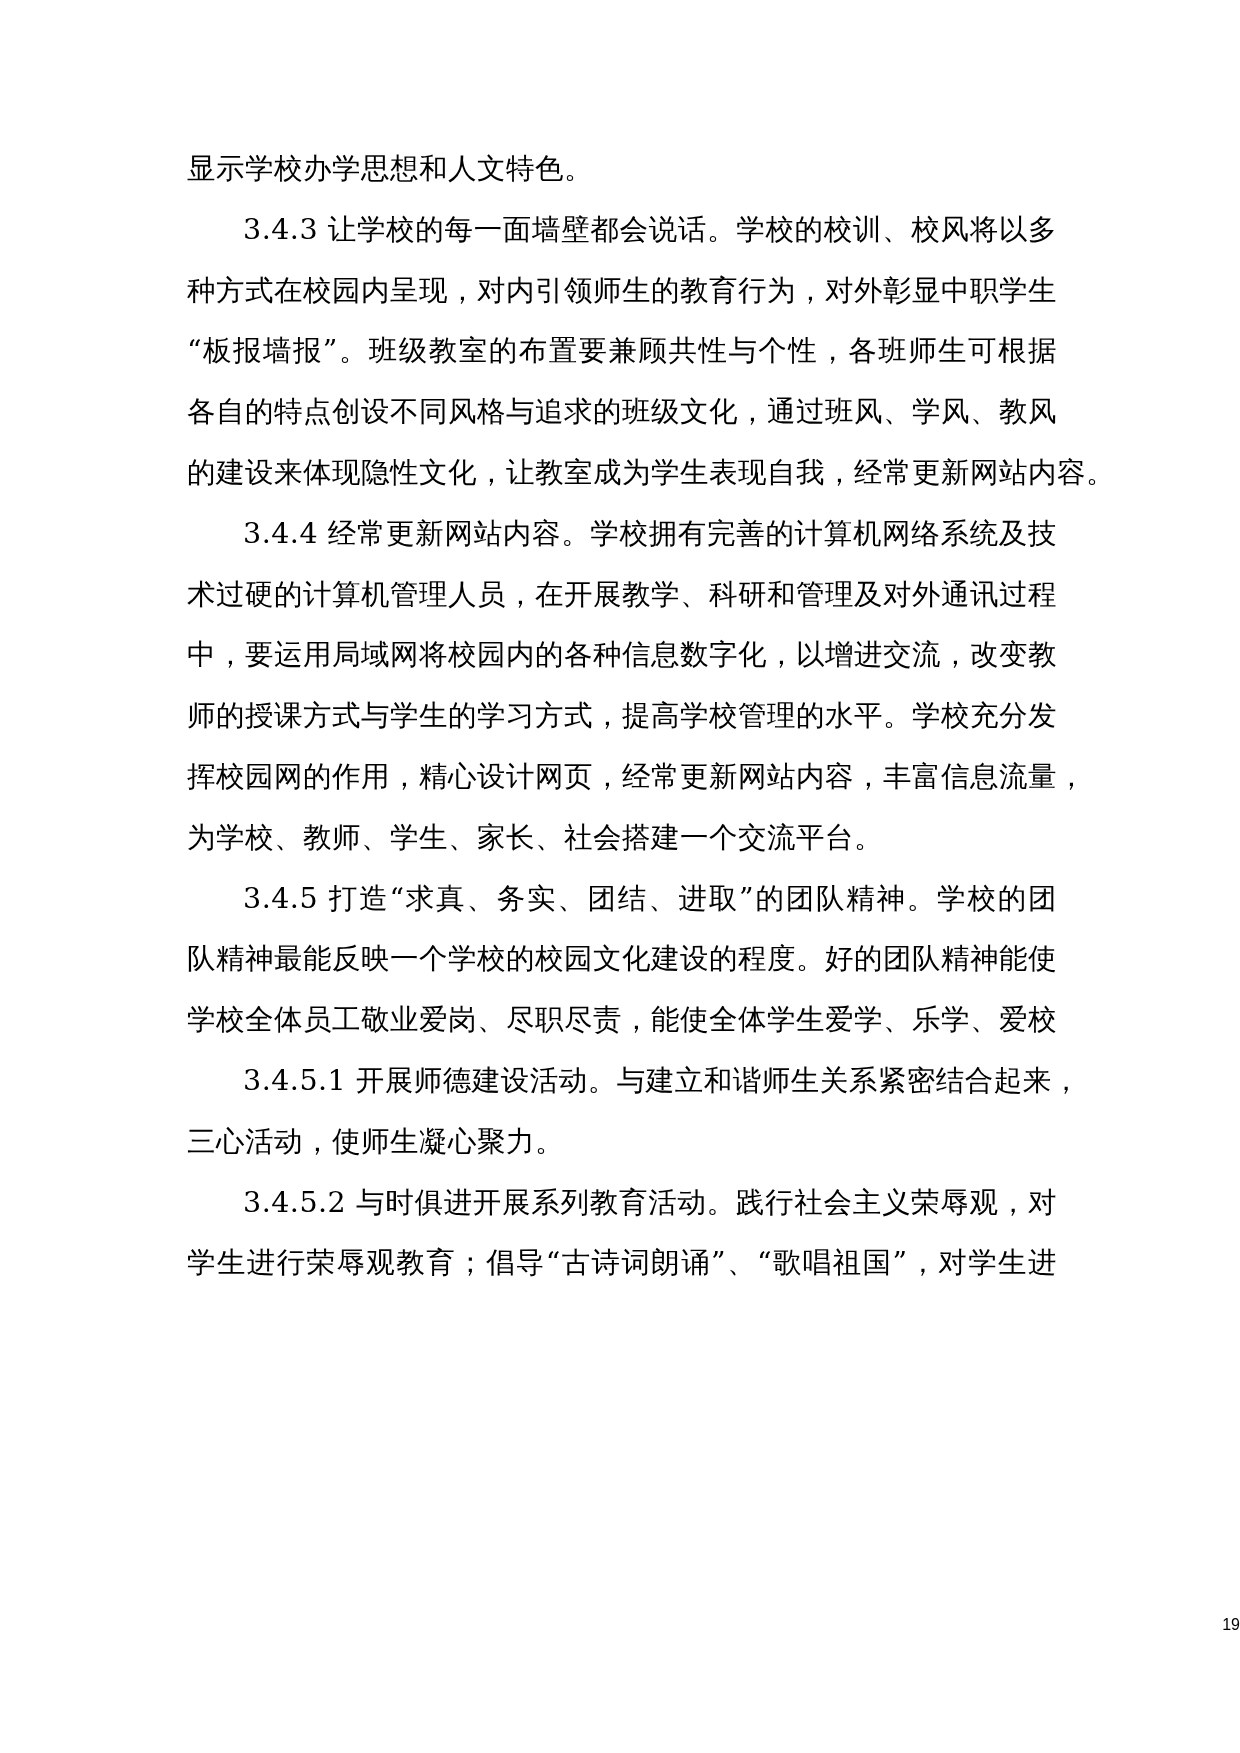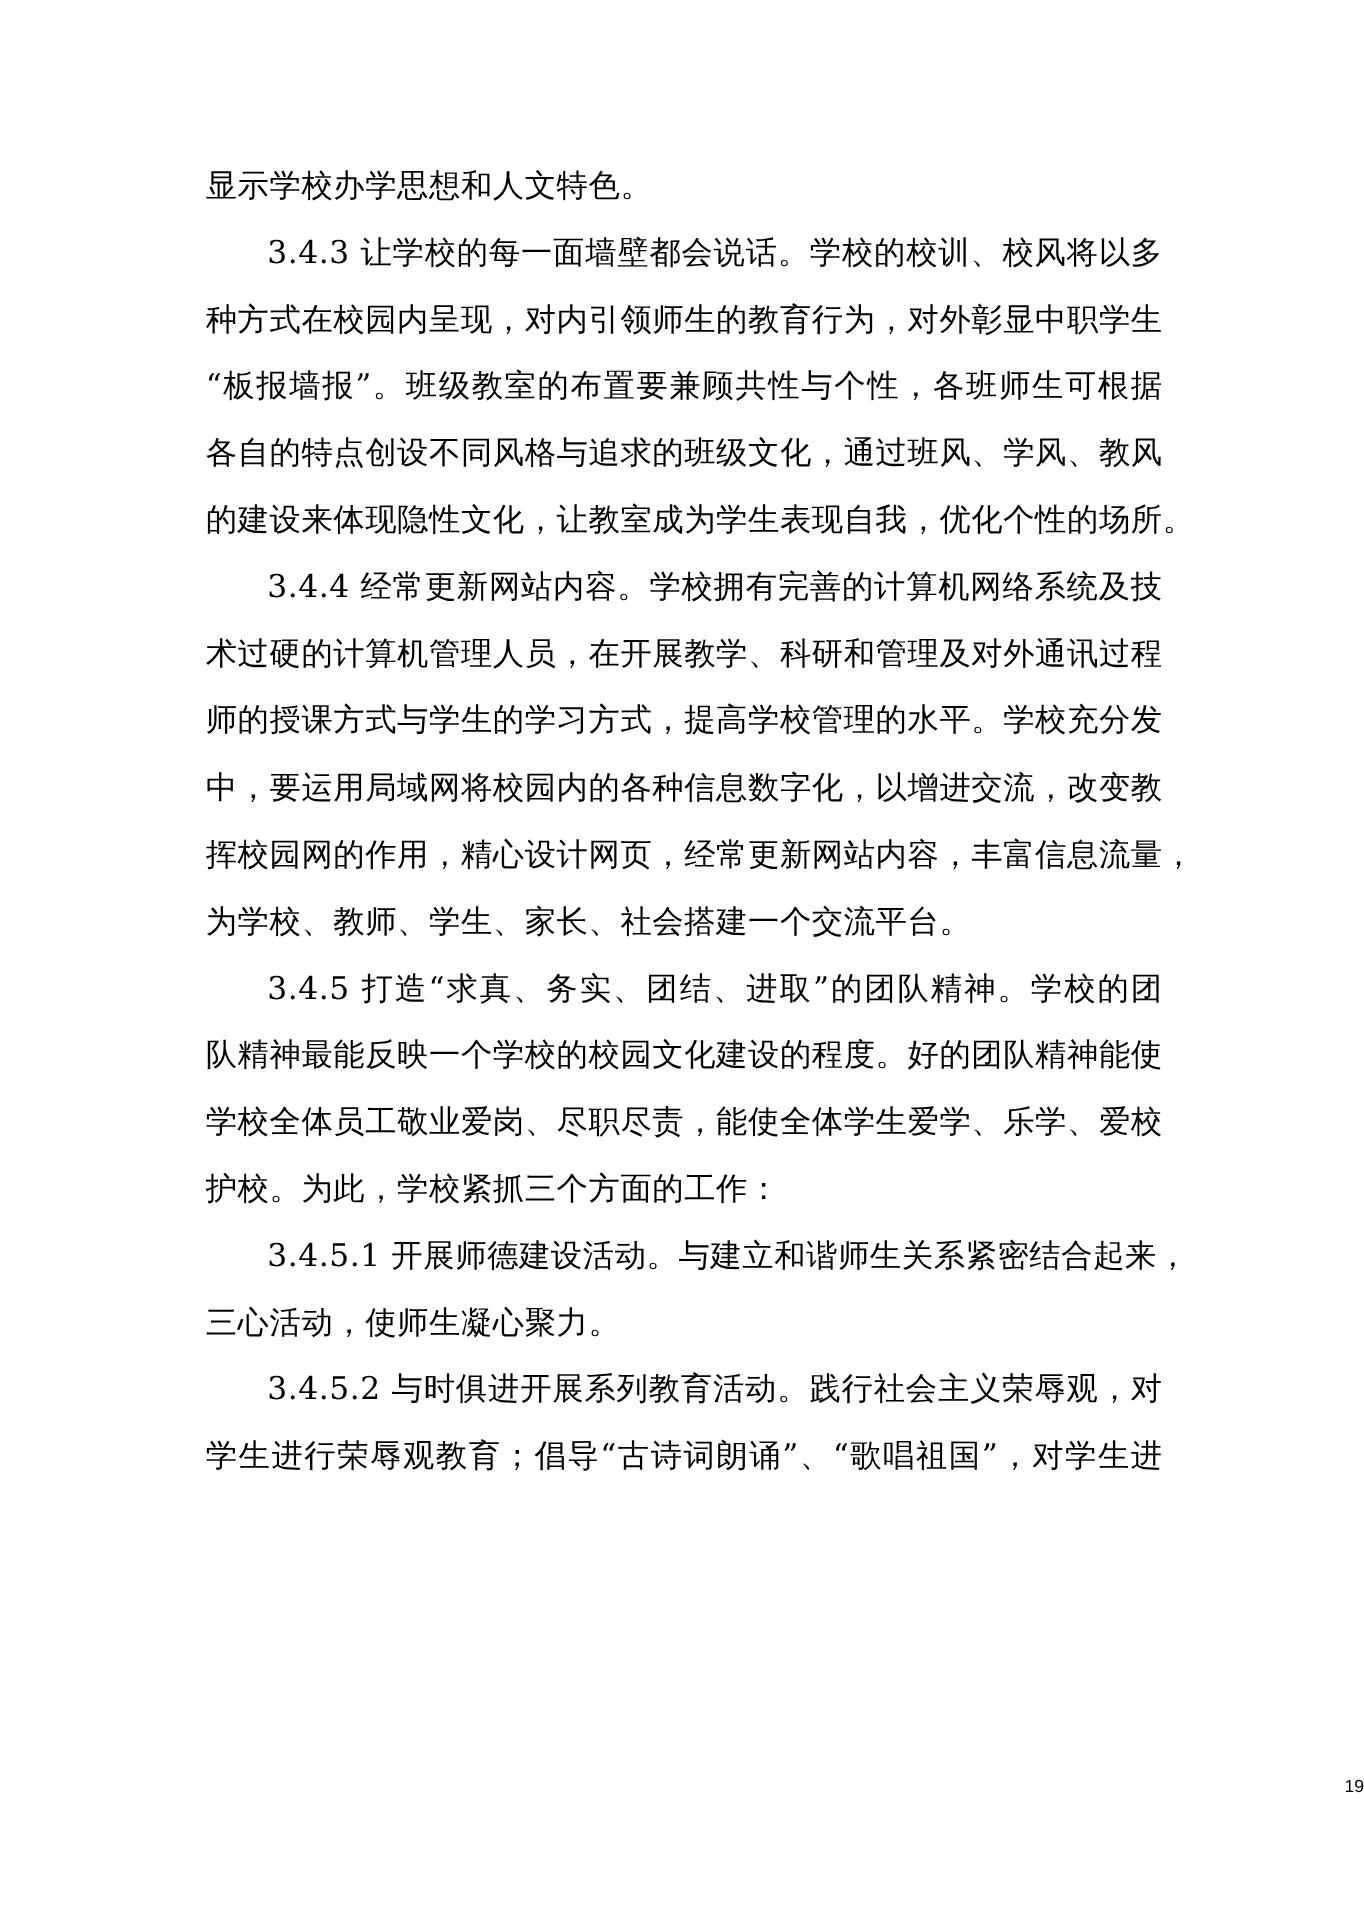--- a/index.html
+++ b/index.html
@@ -59,31 +59,30 @@
 </head>
 <body>
 
 <div class="page">
   <div class="text-block">
     <span class="line last">显示学校办学思想和人文特色。</span>
     <span class="line indent">3.4.3 让学校的每一面墙壁都会说话。学校的校训、校风将以多</span>
     <span class="line">种方式在校园内呈现，对内引领师生的教育行为，对外彰显中职学生</span>
     <span class="line">“板报墙报”。班级教室的布置要兼顾共性与个性，各班师生可根据</span>
     <span class="line">各自的特点创设不同风格与追求的班级文化，通过班风、学风、教风</span>
-    <span class="line last">的建设来体现隐性文化，让教室成为学生表现自我，优化个性的场所。</span>
+    <span class="line last">的建设来体现隐性文化，让教室成为学生表现自我，经常更新网站内容。</span>
     <span class="line indent">3.4.4 经常更新网站内容。学校拥有完善的计算机网络系统及技</span>
     <span class="line">术过硬的计算机管理人员，在开展教学、科研和管理及对外通讯过程</span>
+    <span class="line">中，要运用局域网将校园内的各种信息数字化，以增进交流，改变教</span>
     <span class="line">师的授课方式与学生的学习方式，提高学校管理的水平。学校充分发</span>
-    <span class="line">中，要运用局域网将校园内的各种信息数字化，以增进交流，改变教</span>
     <span class="line">挥校园网的作用，精心设计网页，经常更新网站内容，丰富信息流量，</span>
     <span class="line last">为学校、教师、学生、家长、社会搭建一个交流平台。</span>
     <span class="line indent">3.4.5 打造“求真、务实、团结、进取”的团队精神。学校的团</span>
     <span class="line">队精神最能反映一个学校的校园文化建设的程度。好的团队精神能使</span>
     <span class="line">学校全体员工敬业爱岗、尽职尽责，能使全体学生爱学、乐学、爱校</span>
-    <span class="line last">护校。为此，学校紧抓三个方面的工作：</span>
     <span class="line indent">3.4.5.1 开展师德建设活动。与建立和谐师生关系紧密结合起来，</span>
     <span class="line last">三心活动，使师生凝心聚力。</span>
     <span class="line indent">3.4.5.2 与时俱进开展系列教育活动。践行社会主义荣辱观，对</span>
     <span class="line">学生进行荣辱观教育；倡导“古诗词朗诵”、“歌唱祖国”，对学生进</span>
   </div>
 
   <div class="page-number">19</div>
 </div>
 
 </body></html>

